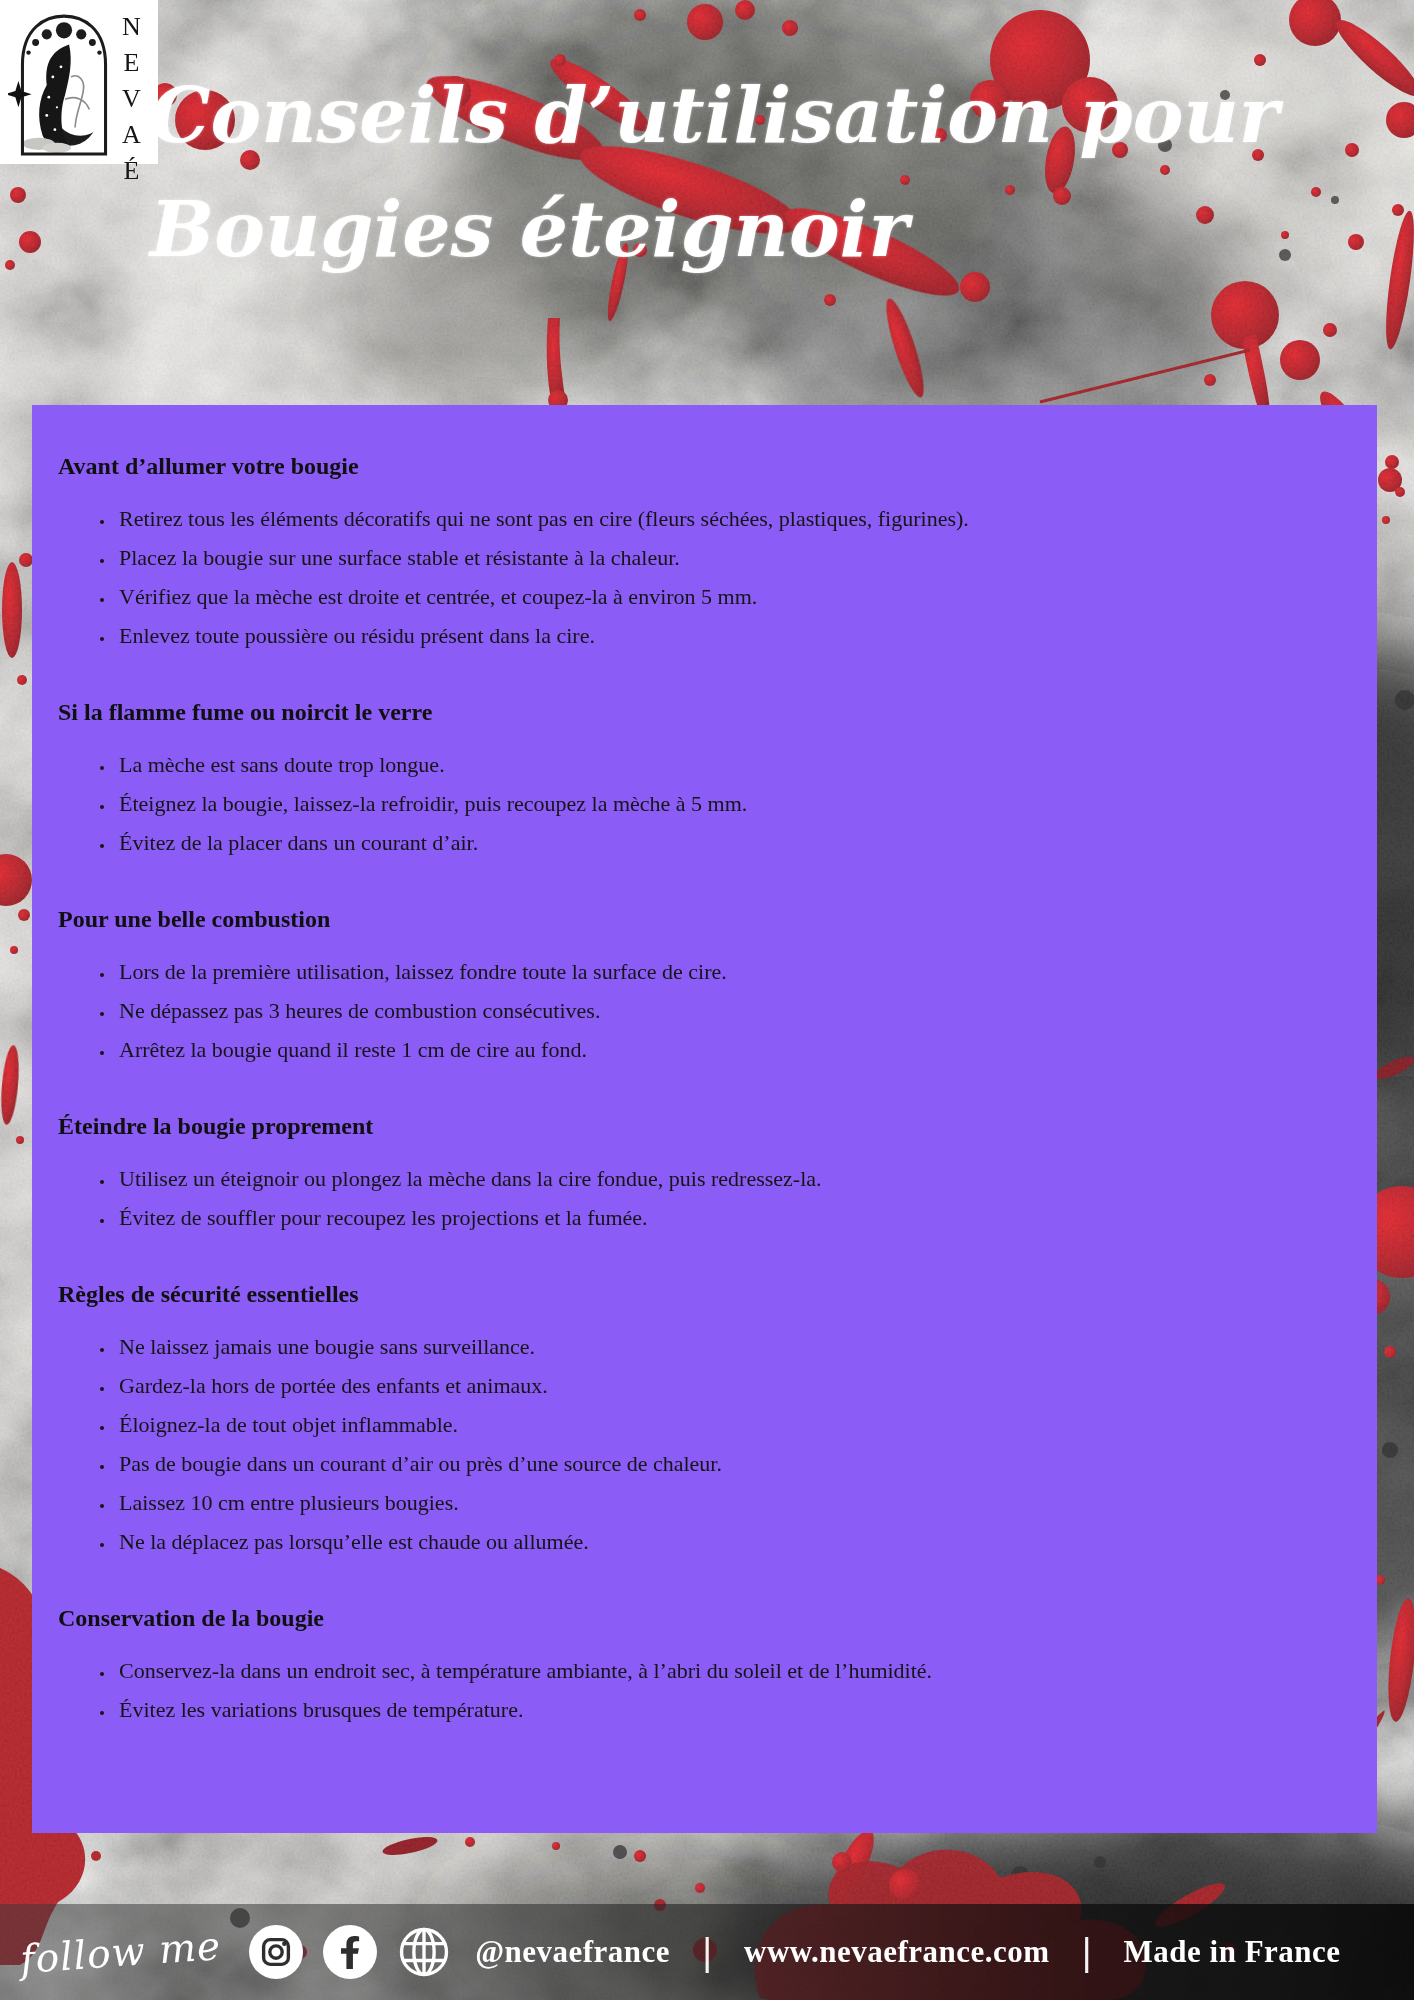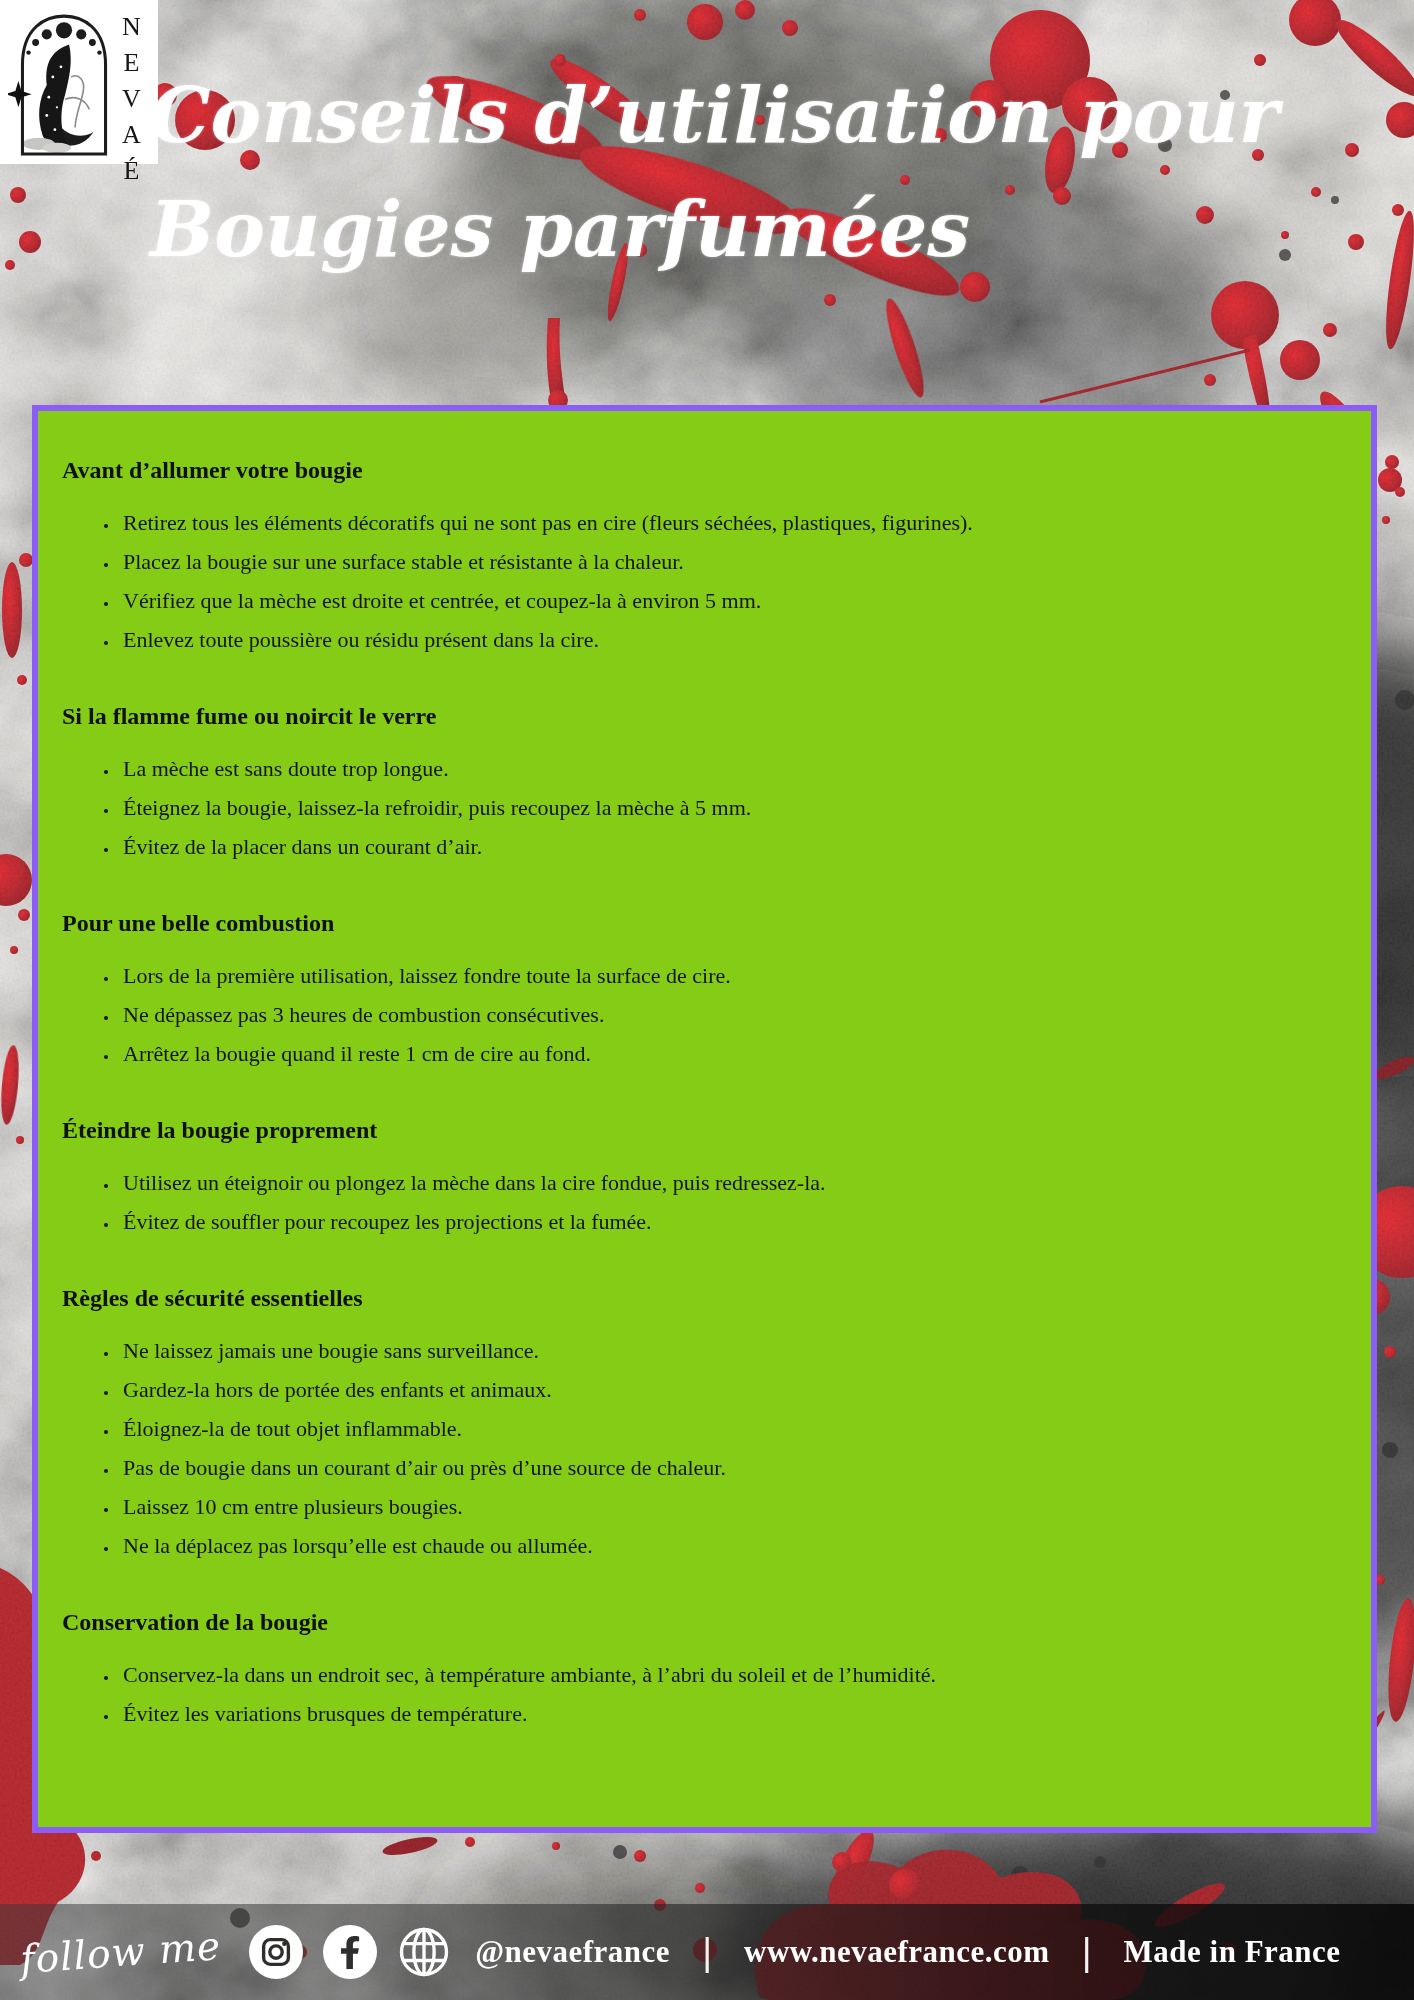--- a/index.html
+++ b/index.html
@@ -13,21 +13,21 @@
   .logo-word{position:absolute;right:12px;top:12px;height:142px;
     writing-mode:vertical-rl;text-orientation:upright;letter-spacing:7px;
     font-family:"Liberation Serif",serif;font-size:26px;color:#161616;}
   .title{position:absolute;left:150px;top:38px;width:1060px;z-index:2;
     color:#ffffff;font-family:"DejaVu Serif",serif;font-style:italic;}
   .title-line{display:block;font-size:76px;line-height:114px;white-space:nowrap;
     text-shadow:0 0 3px rgba(255,255,255,.45);}
 
   
   .card{position:absolute;left:32px;top:405px;width:1345px;height:1428px;box-sizing:border-box;
-    background:#84cc16;border:6px solid #8b5cf6;padding:40px 26px 0 24px;z-index:2;
+    background:#8b5cf6;border:2px solid #8b5cf6;padding:40px 26px 0 24px;z-index:2;
     font-family:"Liberation Serif",serif;color:#151515;}
   .sec h2{font-size:24px;line-height:39px;margin:38px 0 0 0;font-weight:bold;color:#101010;}
   #sections section:first-child h2{margin-top:0;}
   .sec ul{margin:13px;padding:0 0 0 44px;list-style:disc;}
   .sec li{font-size:22px;line-height:39px;text-align:justify;padding-left:4px;}
   .sec li::marker{font-size:15px;}
   .closing .pline{font-size:22px;line-height:39px;text-align:justify;}
   .pline.stretch{text-align-last:justify;}
 
   
@@ -270,21 +270,21 @@
         </g>
         <ellipse cx="30" cy="136" rx="16" ry="6" fill="#c8c6c3"></ellipse>
         <ellipse cx="48" cy="140" rx="14" ry="5" fill="#d3d1ce"></ellipse>
         <path d="M14,146 L14,58 C14,22 36,10 55,10 C74,10 96,22 96,58 L96,146 Z" fill="none" stroke="#1c1c1c" stroke-width="3"></path>
         <path d="M10,74 L13,84 L23,87 L13,90 L10,100 L7,90 L-3,87 L7,84 Z" fill="#111111"></path>
       </svg>
       <div class="logo-word">NEVAÉ</div>
     </div>
     <h1 class="title">
       <span class="title-line">Conseils d’utilisation pour</span>
-      <span class="title-line">Bougies parfumées</span>
+      <span class="title-line">Bougies éteignoir</span>
     </h1>
   </header>
 
   <main class="card">
     <div id="sections">
         <section class="sec">
           <h2>Avant d’allumer votre bougie</h2>
           <ul>
             <li>Retirez tous les éléments décoratifs qui ne sont pas en cire (fleurs séchées, plastiques, figurines).</li>
             <li>Placez la bougie sur une surface stable et résistante à la chaleur.</li>

